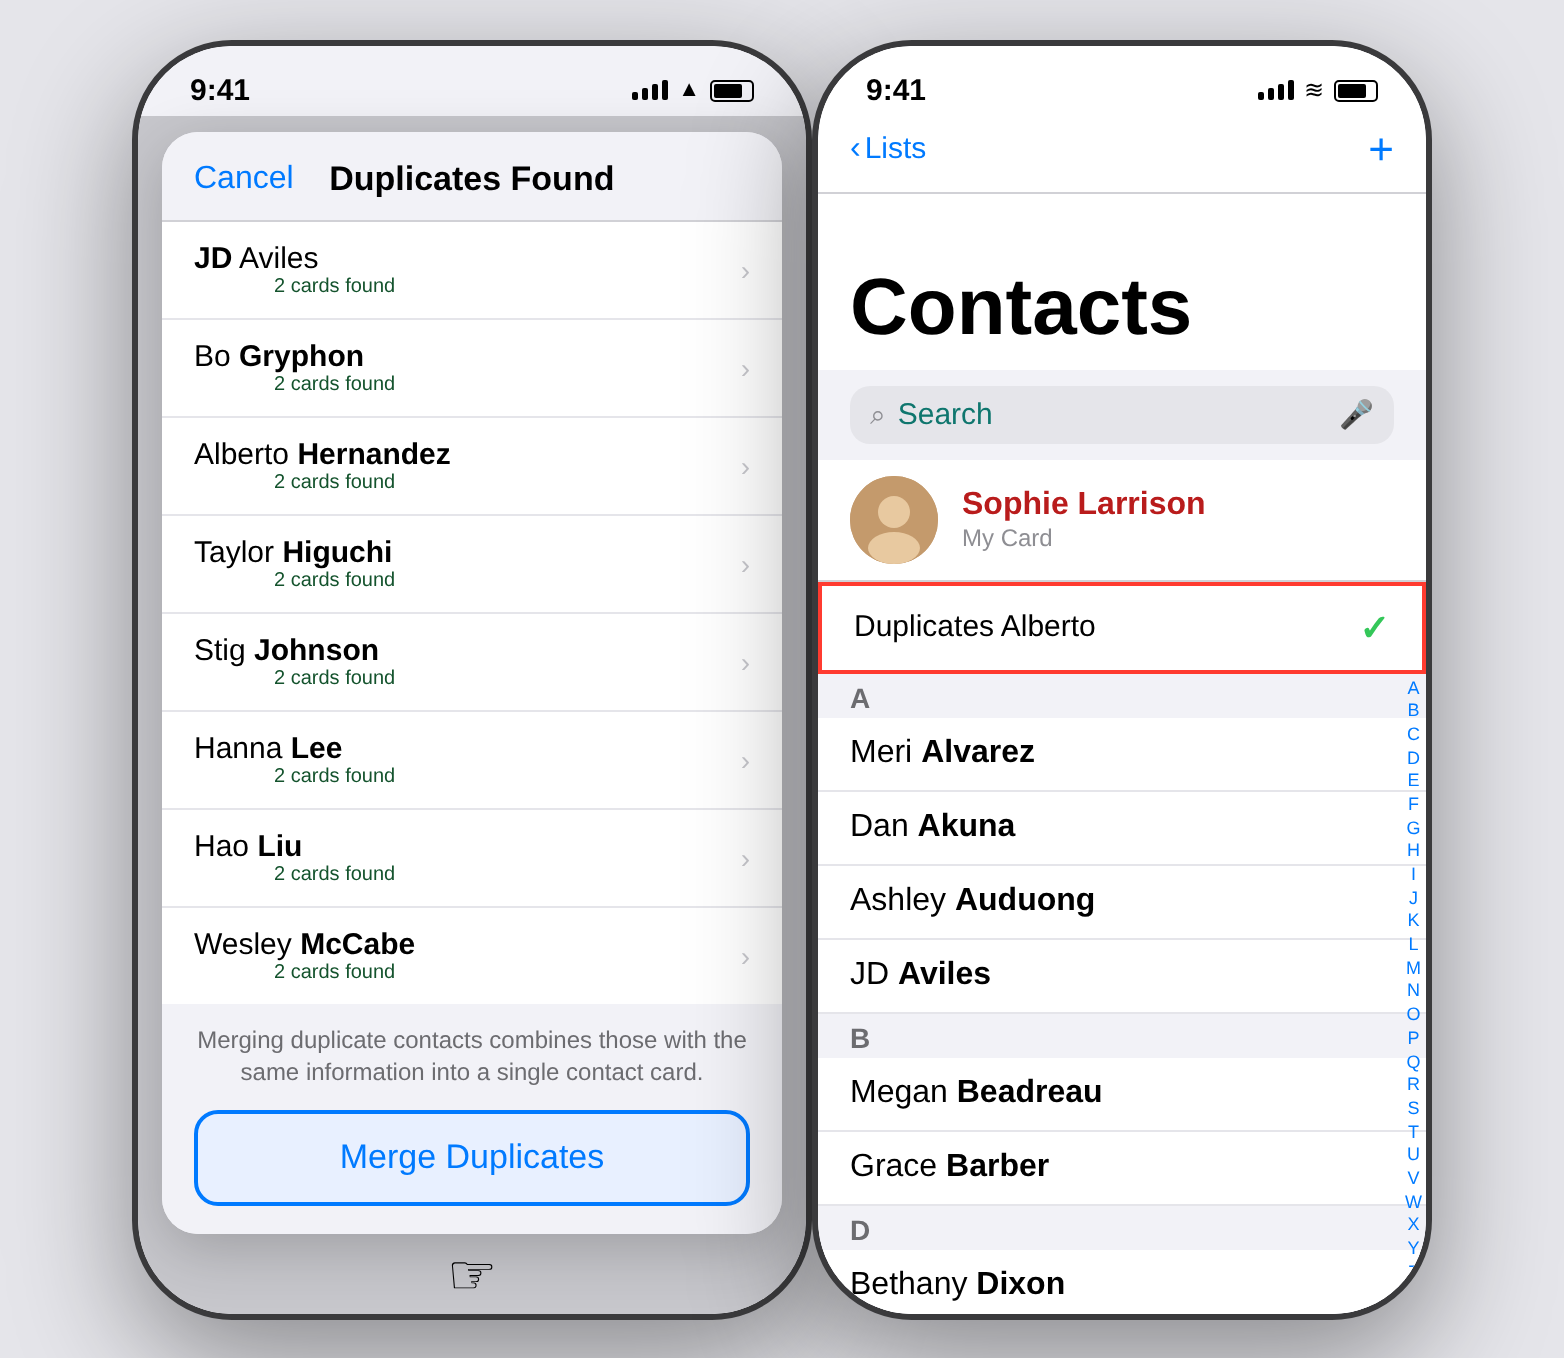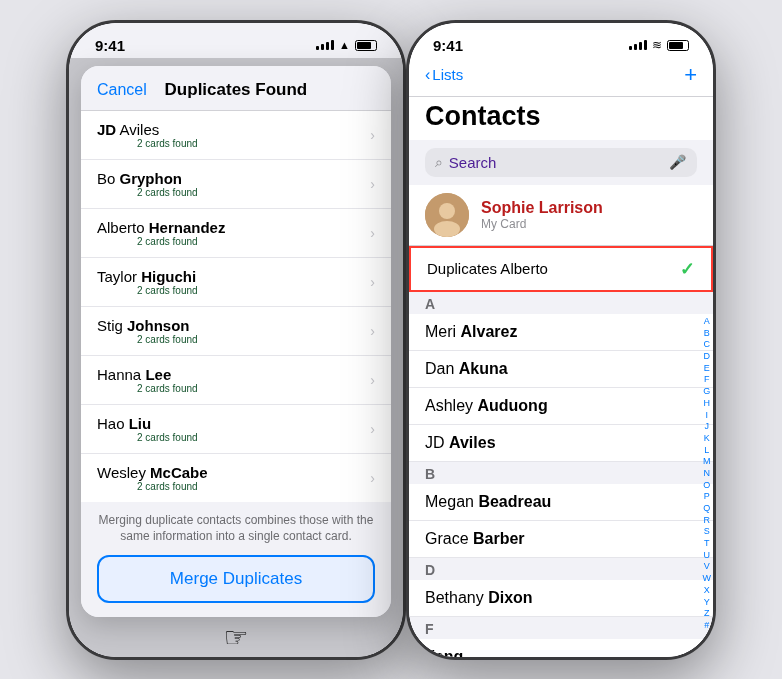--- a/index.html
+++ b/index.html
@@ -202,44 +202,45 @@
       font-size: 22px;
       font-weight: 300;
     }
 
     .contacts-header {
       background: #fff;
       padding: 4px 16px 8px;
     }
 
     .contacts-title {
-      font-size: 27px;
+      font-size: 40px;
       font-weight: 700;
       color: #000;
+      margin-top: 31px;
     }
 
     .search-bar {
       display: flex;
       align-items: center;
       background: #e5e5ea;
       border-radius: 10px;
       padding: 6px 10px;
       margin: 8px 16px 8px;
       gap: 6px;
     }
 
     .search-icon-glyph {
       color: #8e8e93;
       font-size: 14px;
     }
 
     .search-text {
       flex: 1;
       font-size: 15px;
-      color: #4c1d95;
+      color: #0f766e;
     }
 
     .mic-icon {
       color: #8e8e93;
       font-size: 14px;
     }
 
     .my-card {
       display: flex;
       align-items: center;

